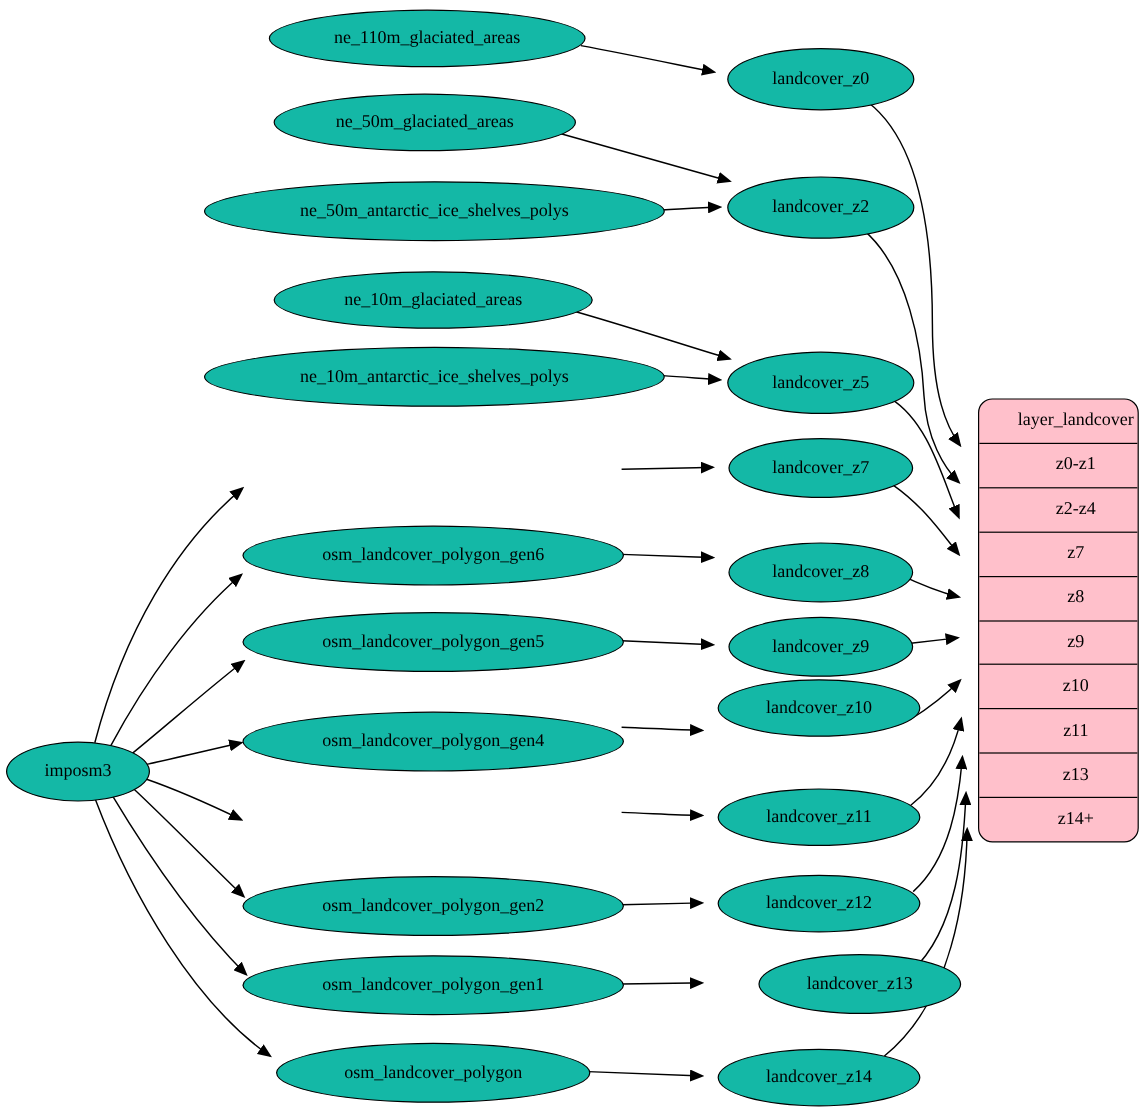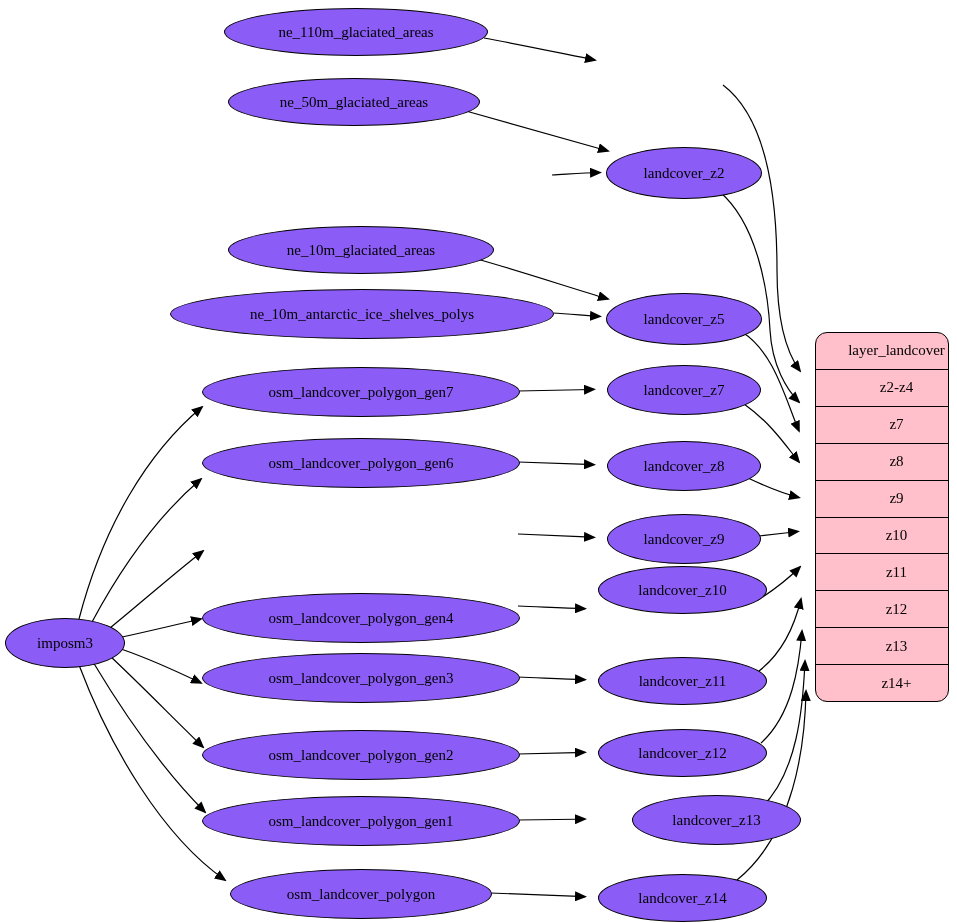--- a/index.html
+++ b/index.html
@@ -3,21 +3,21 @@
 <meta charset="utf-8">
 <style>
   html,body{margin:0;padding:0;background:#ffffff;}
   #canvas{
     position:relative;width:957px;height:923px;background:#ffffff;overflow:hidden;
     font-family:"Liberation Serif", "DejaVu Serif", serif;
   }
   svg.edges{position:absolute;left:0;top:0;z-index:1;}
   .node{
     position:absolute;z-index:2;display:flex;align-items:center;justify-content:center;
-    background:#8b5cf6;border:1px solid #000;border-radius:50%;
+    background:#14b8a6;border:1px solid #000;border-radius:50%;
     font-size:15px;color:#000;white-space:nowrap;text-align:left;
   }
   .record{
     position:absolute;z-index:2;display:flex;flex-direction:column;
     background:#ffc0cb;border:1.5px solid #000;border-radius:12px;overflow:hidden;
     font-size:15px;color:#000;
   }
   .rrow{
     flex:1;display:flex;align-items:center;justify-content:center;
     border-top:1px solid #000;white-space:nowrap;padding-left:29px;
@@ -72,47 +72,48 @@
       <path d="M 761,743 C 792,715 799,667 802,631" marker-end="url(#arrow)"></path>
       <path d="M 760,809 C 798,774 803,706 805,661" marker-end="url(#arrow)"></path>
       <path d="M 737,880 C 794,834 805,746 806,691" marker-end="url(#arrow)"></path>
     </g>
   </svg>
 
   <div class="node" style="left:5px;top:618px;width:118px;height:48px">imposm3</div>
 
   <div class="node" style="left:224px;top:8px;width:262px;height:46px">ne_110m_glaciated_areas</div>
   <div class="node" style="left:228px;top:78px;width:250px;height:46px">ne_50m_glaciated_areas</div>
+  <div class="node" style="left:170px;top:151px;width:382px;height:48px">ne_50m_antarctic_ice_shelves_polys</div>
   <div class="node" style="left:228px;top:226px;width:264px;height:46px">ne_10m_glaciated_areas</div>
   <div class="node" style="left:170px;top:289px;width:382px;height:48px">ne_10m_antarctic_ice_shelves_polys</div>
-  <div class="node" style="left:202px;top:367px;width:316px;height:48px">osm_landcover_polygon_gen7</div>
   <div class="node" style="left:202px;top:438px;width:316px;height:48px">osm_landcover_polygon_gen6</div>
+  <div class="node" style="left:202px;top:510px;width:316px;height:48px">osm_landcover_polygon_gen5</div>
   <div class="node" style="left:202px;top:593px;width:316px;height:48px">osm_landcover_polygon_gen4</div>
-  <div class="node" style="left:202px;top:653px;width:316px;height:48px">osm_landcover_polygon_gen3</div>
   <div class="node" style="left:202px;top:730px;width:316px;height:48px">osm_landcover_polygon_gen2</div>
   <div class="node" style="left:202px;top:796px;width:316px;height:48px">osm_landcover_polygon_gen1</div>
   <div class="node" style="left:230px;top:869px;width:260px;height:48px">osm_landcover_polygon</div>
 
+  <div class="node" style="left:606px;top:40px;width:154px;height:50px">landcover_z0</div>
   <div class="node" style="left:606px;top:147px;width:154px;height:50px">landcover_z2</div>
   <div class="node" style="left:606px;top:293px;width:154px;height:50px">landcover_z5</div>
   <div class="node" style="left:607px;top:365px;width:152px;height:48px">landcover_z7</div>
-  <div class="node" style="left:607px;top:441px;width:152px;height:48px">landcover_z8</div>
+  <div class="node" style="left:607px;top:452px;width:152px;height:48px">landcover_z8</div>
   <div class="node" style="left:607px;top:514px;width:152px;height:48px">landcover_z9</div>
   <div class="node" style="left:598px;top:566px;width:167px;height:46px">landcover_z10</div>
   <div class="node" style="left:598px;top:657px;width:167px;height:46px">landcover_z11</div>
   <div class="node" style="left:598px;top:729px;width:167px;height:46px">landcover_z12</div>
   <div class="node" style="left:632px;top:795px;width:167px;height:48px">landcover_z13</div>
   <div class="node" style="left:598px;top:874px;width:167px;height:46px">landcover_z14</div>
 
   <div class="record" style="left:815px;top:332px;width:132px;height:368px">
     <div class="rrow header">layer_landcover</div>
+    <div class="rrow">z0-z1</div>
     <div class="rrow">z2-z4</div>
     <div class="rrow">z7</div>
     <div class="rrow">z8</div>
     <div class="rrow">z9</div>
     <div class="rrow">z10</div>
     <div class="rrow">z11</div>
-    <div class="rrow">z12</div>
     <div class="rrow">z13</div>
     <div class="rrow">z14+</div>
   </div>
 
 </div>
 
 </body></html>

